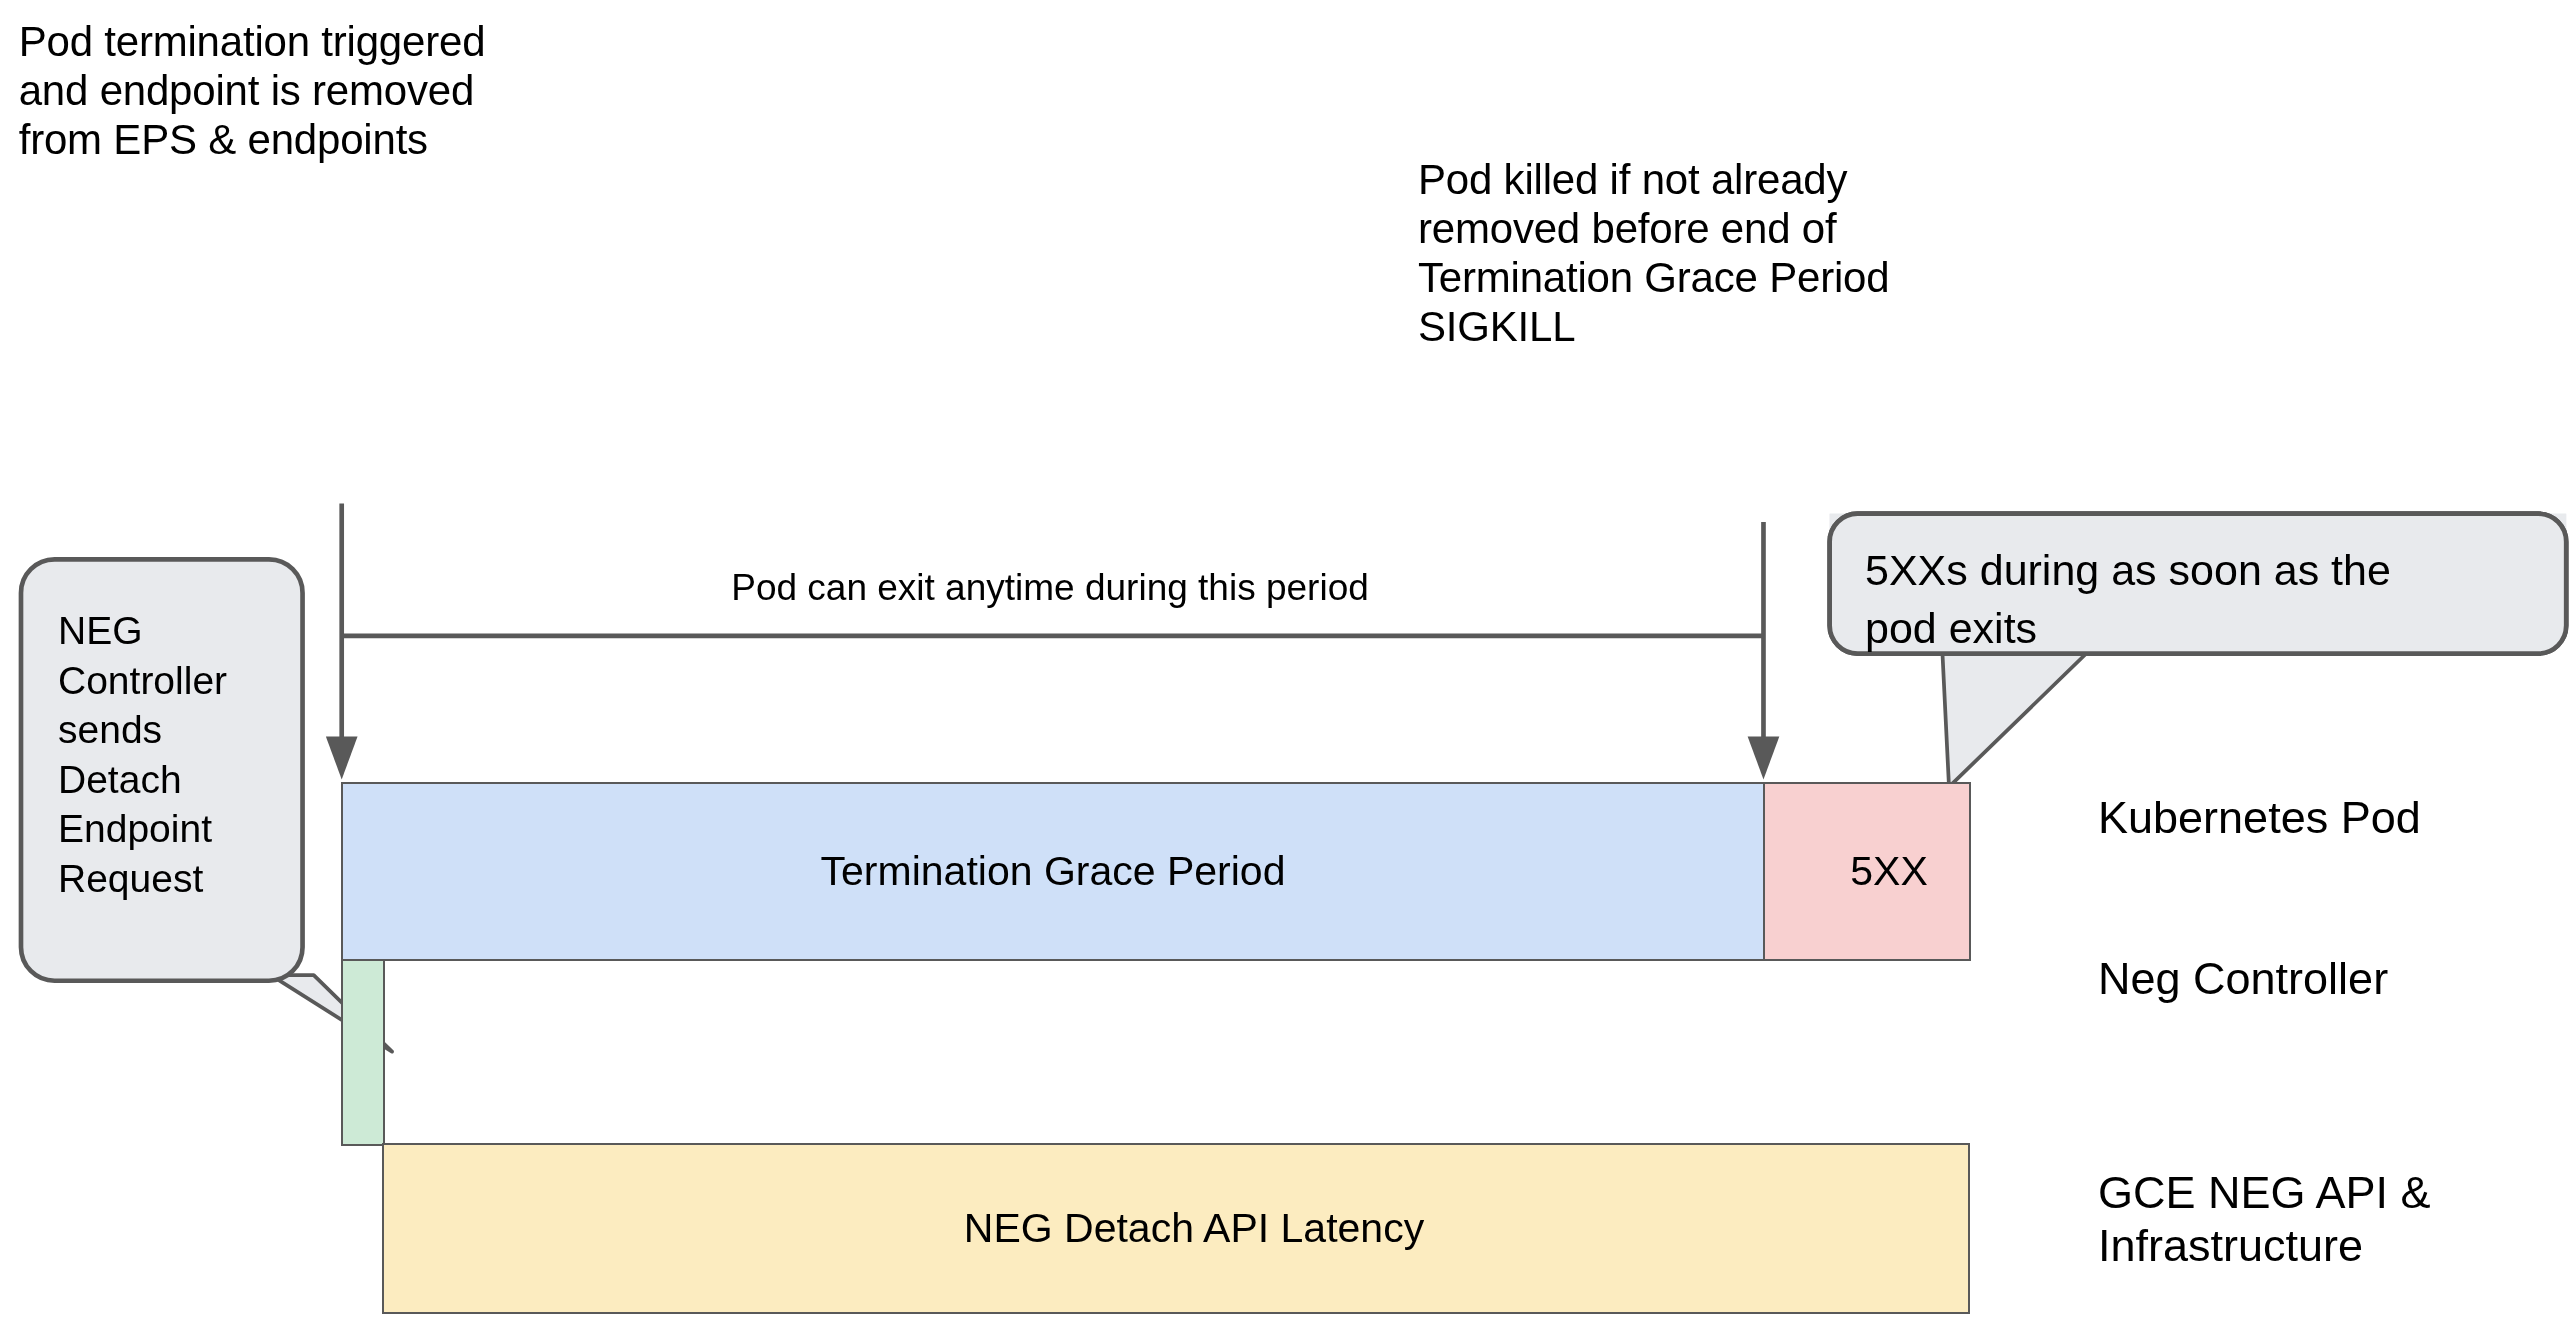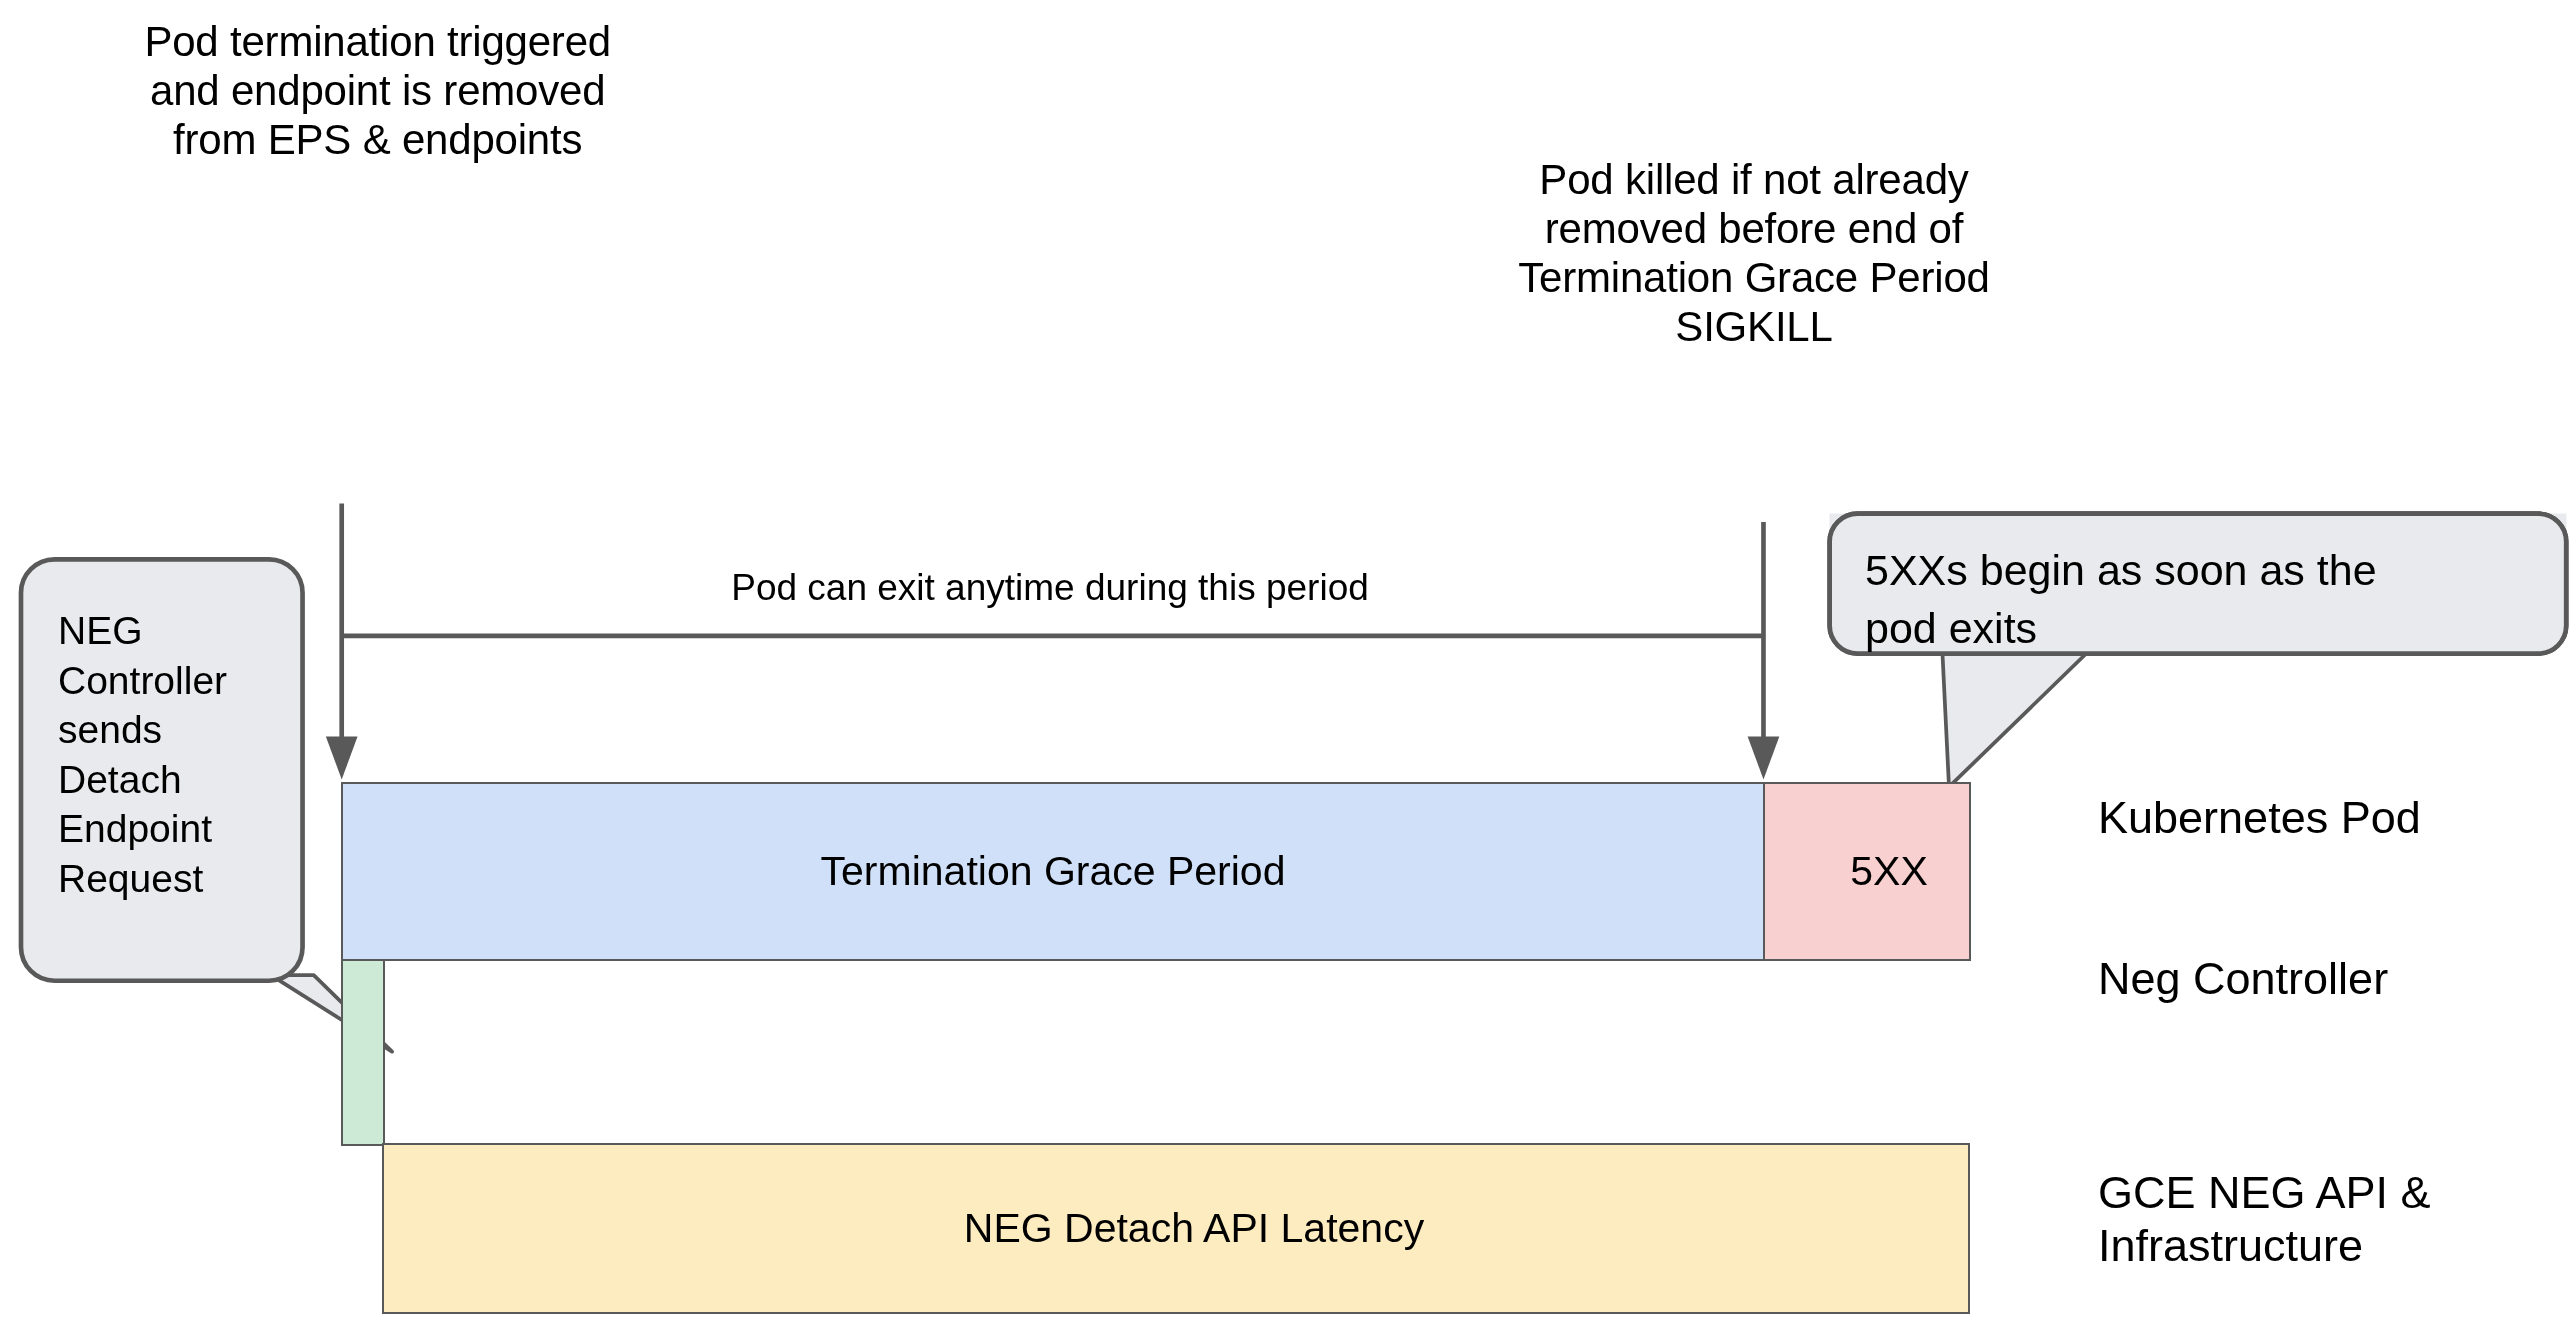--- a/index.html
+++ b/index.html
@@ -15,21 +15,20 @@
     position: relative;
     width: 2576px;
     height: 1336px;
     background: #ffffff;
     overflow: hidden;
   }
   .abs { position: absolute; }
 
   
   .top-note {
-    text-align: center;
     font-size: 42px;
     line-height: 1.17;
     color: #000000;
     white-space: pre-line;
     letter-spacing: -0.2px;
   }
   #note-left-1  { left: 18.7px;   top: 17px;  width: 718px; }
   #note-left-2  { left: 9.3px;   top: 266px; width: 718px; }
   #note-right-1 { left: 1418px; top: 131px; width: 672px; margin-top: 24px; }
 
@@ -152,21 +151,21 @@
 
   </svg>
 
   <div class="abs callout-text" id="callout-left-text">NEG
 Controller
 sends
 Detach
 Endpoint
 Request</div>
 
-  <div class="abs callout-text" id="callout-right-text">5XXs begin as soon as the
+  <div class="abs callout-text" id="callout-right-text">5XXs during as soon as the
 pod exits</div>
 
   <div class="abs bar" id="bar-tgp" style="background:#cfe0f8;">
     <span>Termination Grace Period</span>
   </div>
 
   <div class="abs bar" id="bar-5xx" style="background:#f8d0d0;padding-left:44px;">
     <span>5XX</span>
   </div>
 

